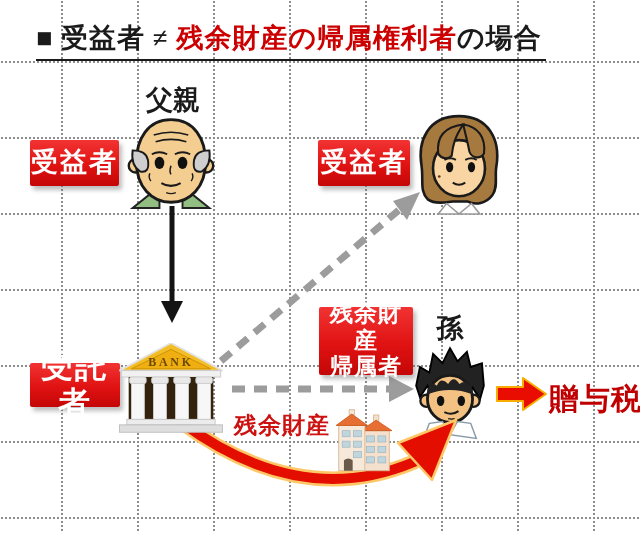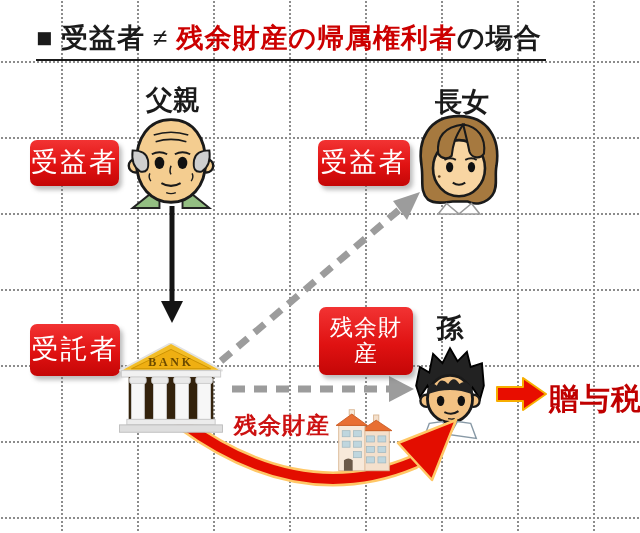--- a/index.html
+++ b/index.html
@@ -17,22 +17,22 @@
   .title{
     left:36px;top:20px;font-size:27px;font-weight:bold;color:#1a1a1a;
     border-bottom:2px solid #1a1a1a;padding:0 4px 3px 0;letter-spacing:1px;white-space:nowrap;
   }
   .title .t-red{color:#cc0000;}
   .node-label{
     font-size:27px;font-weight:bold;color:#1a1a1a;text-align:center;white-space:nowrap;
   }
   .badge{
     background:linear-gradient(180deg,#f23333 0%,#e01212 55%,#c40606 100%);
-    color:#fff;font-weight:normal;display:flex;align-items:center;justify-content:center;
-    box-shadow:3px 4px 4px rgba(110,110,110,.45);border-radius:7px;
+    color:#fff;font-weight:bold;display:flex;align-items:center;justify-content:center;
+    box-shadow:3px 4px 4px rgba(110,110,110,.45);border-radius:2px;
     text-align:center;letter-spacing:2px;line-height:1.15;
   }
   .badge-one{font-size:27px;}
   .badge-two{font-size:23px;flex-direction:column;letter-spacing:1px;}
   .dist-text{
     color:#cc1111;font-weight:bold;font-size:23px;text-align:center;line-height:1.12;
     letter-spacing:1px;white-space:nowrap;
   }
   .gift-tax{
     color:#c00000;font-weight:bold;font-size:30px;letter-spacing:1px;white-space:nowrap;
@@ -83,38 +83,37 @@
     <ellipse cx="38" cy="53" rx="5" ry="6.5" fill="#111"></ellipse>
     <ellipse cx="62" cy="53" rx="5" ry="6.5" fill="#111"></ellipse>
     <path d="M50,56 Q48,62 50,65" fill="none" stroke="#1a1a1a" stroke-width="1.6"></path>
     <path d="M28,64 Q26,68 29,72" fill="none" stroke="#1a1a1a" stroke-width="1.5"></path>
     <path d="M72,64 Q74,68 71,72" fill="none" stroke="#1a1a1a" stroke-width="1.5"></path>
     <path d="M40,74 Q50,80 60,74" fill="none" stroke="#1a1a1a" stroke-width="2.2"></path>
     <path d="M45,84 Q50,86 55,84" fill="none" stroke="#1a1a1a" stroke-width="1.4"></path>
   </svg>
   <div class="abs badge badge-one" style="left:30px;top:140px;width:89px;height:46px;">受益者</div>
 
-  <div class="abs node-label" style="left:418px;top:84px;width:88px;">長女</div>
   <svg class="abs" style="left:407px;top:112px" width="104" height="104" viewBox="0 0 100 100">
     <path d="M50,4 C20,4 10,28 14,52 C16,66 12,76 20,84 C28,90 40,86 44,86 L58,86 C66,90 76,88 82,80 C88,72 84,62 86,52 C90,26 78,4 50,4 Z" fill="#A6793F" stroke="#1a1a1a" stroke-width="2.5"></path>
     <ellipse cx="50" cy="54" rx="25" ry="27" fill="#F8D5A2" stroke="#1a1a1a" stroke-width="2.5"></ellipse>
     <path d="M30,40 C28,22 38,14 54,12 C46,24 44,32 43,42 C39,46 33,45 30,40 Z" fill="#A6793F" stroke="#1a1a1a" stroke-width="2"></path>
     <path d="M54,12 C68,14 76,24 74,40 C70,46 62,44 60,38 C58,28 56,20 54,12 Z" fill="#A6793F" stroke="#1a1a1a" stroke-width="2"></path>
     <path d="M36,46 Q42,43 47,46" fill="none" stroke="#1a1a1a" stroke-width="1.8"></path>
     <path d="M56,46 Q62,43 67,46" fill="none" stroke="#1a1a1a" stroke-width="1.8"></path>
     <ellipse cx="41" cy="53" rx="3.5" ry="5" fill="#111"></ellipse>
     <ellipse cx="62" cy="53" rx="3.5" ry="5" fill="#111"></ellipse>
     <circle cx="31" cy="62" r="1.3" fill="#5a3a1a"></circle>
     <path d="M44,68 Q50,72 56,68" fill="none" stroke="#1a1a1a" stroke-width="2"></path>
     <polygon points="38,88 50,98 30,98" fill="#fff" stroke="#999" stroke-width="1.5"></polygon>
     <polygon points="62,88 70,98 50,98" fill="#fff" stroke="#999" stroke-width="1.5"></polygon>
   </svg>
   <div class="abs badge badge-one" style="left:318px;top:140px;width:92px;height:46px;">受益者</div>
 
-  <div class="abs badge badge-one" style="left:30px;top:324px;width:90px;height:52px;font-size:27px;">受託者</div>
+  <div class="abs badge badge-one" style="left:30px;top:363px;width:90px;height:44px;font-size:32px;">受託者</div>
   <svg class="abs" style="left:115px;top:343px" width="112" height="92" viewBox="0 0 120 100">
     <polygon points="60,0 116,30 4,30" fill="#F3BD27" stroke="#e2e2e2" stroke-width="2"></polygon>
     <polygon points="60,7 103,28 17,28" fill="#EFAF12" stroke="#C98F00" stroke-width="1"></polygon>
     <text x="60" y="25" text-anchor="middle" font-size="13" font-weight="bold" fill="#6b4a00" letter-spacing="3" font-family="Liberation Serif, serif">BANK</text>
     <rect x="6" y="30" width="108" height="7" fill="#f1f1f1" stroke="#c9c9c9"></rect>
     <rect x="14" y="37" width="92" height="46" fill="#33220c"></rect>
     <g fill="#f7f7f7" stroke="#cfcfcf">
       <rect x="15" y="37" width="18" height="7" rx="2" fill="#e9e9e9"></rect>
         <rect x="17" y="44" width="14" height="39"></rect>
       <rect x="39" y="37" width="18" height="7" rx="2" fill="#e9e9e9"></rect>
@@ -123,20 +122,21 @@
         <rect x="65" y="44" width="14" height="39"></rect>
       <rect x="87" y="37" width="18" height="7" rx="2" fill="#e9e9e9"></rect>
         <rect x="89" y="44" width="14" height="39"></rect>
     </g>
     <rect x="12" y="83" width="96" height="6" fill="#ececec" stroke="#c9c9c9"></rect>
     <rect x="4" y="89" width="112" height="8" fill="#dedede" stroke="#bdbdbd"></rect>
   </svg>
 
   <div class="abs badge badge-two" style="left:319px;top:307px;width:94px;height:68px;">
     <span>残余財産</span>
+    <span>帰属者</span>
   </div>
   <div class="abs node-label" style="left:425px;top:310px;width:50px;">孫</div>
   <svg class="abs" style="left:403px;top:338px" width="94" height="104" viewBox="0 0 100 105">
     <path d="M14,48 L18,28 L28,34 L32,14 L42,24 L50,8 L58,22 L68,12 L72,28 L84,24 L86,48 L82,62 L74,50 L70,58 L62,50 L38,50 L30,58 L26,48 L18,60 Z" fill="#222" stroke="#000" stroke-width="2"></path>
     <circle cx="25" cy="64" r="6.5" fill="#F3C283" stroke="#1a1a1a" stroke-width="2.5"></circle>
     <circle cx="75" cy="64" r="6.5" fill="#F3C283" stroke="#1a1a1a" stroke-width="2.5"></circle>
     <ellipse cx="50" cy="62" rx="24" ry="25" fill="#F3C283" stroke="#1a1a1a" stroke-width="3"></ellipse>
     <path d="M26,52 Q30,42 36,48 Q40,38 48,46 Q54,36 60,46 Q68,40 74,52 L74,57 Q50,48 26,57 Z" fill="#222"></path>
     <ellipse cx="40" cy="64" rx="4" ry="5.5" fill="#111"></ellipse>
     <ellipse cx="62" cy="64" rx="4" ry="5.5" fill="#111"></ellipse>

